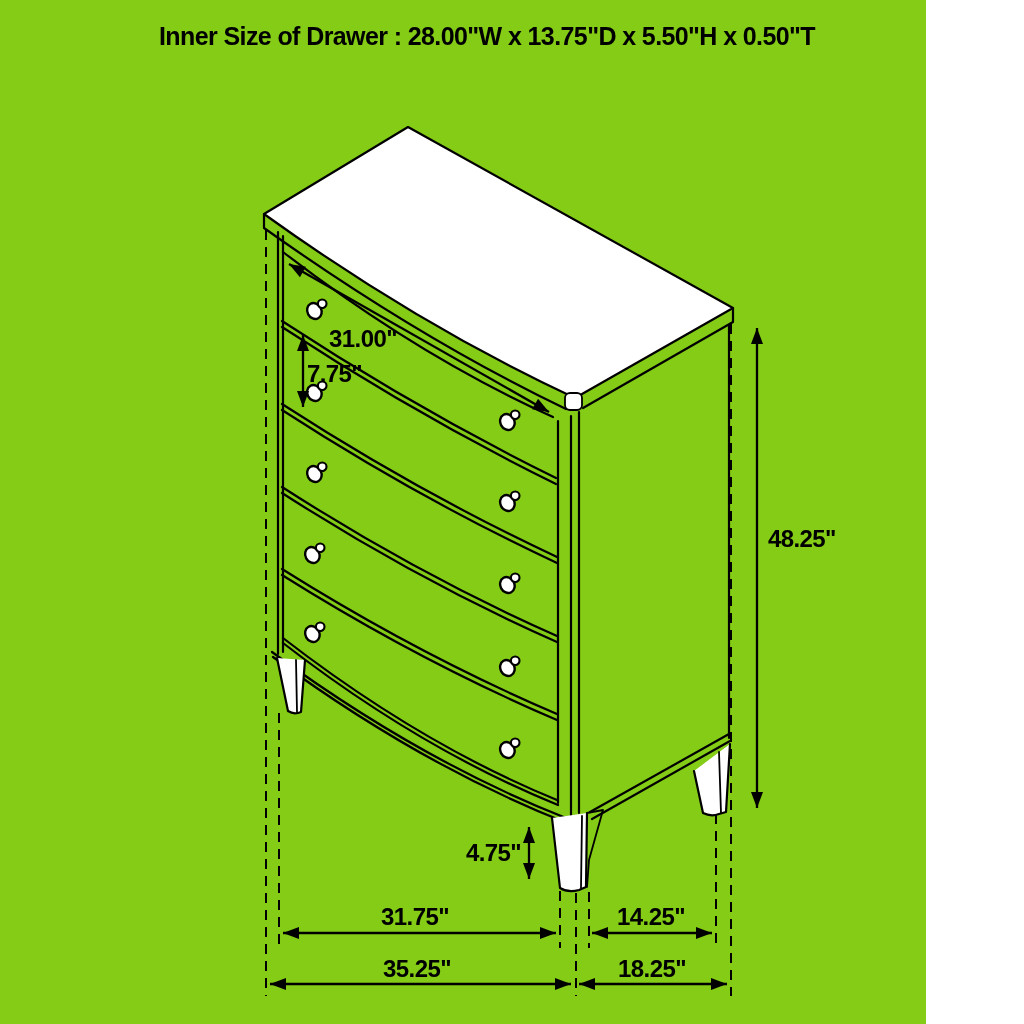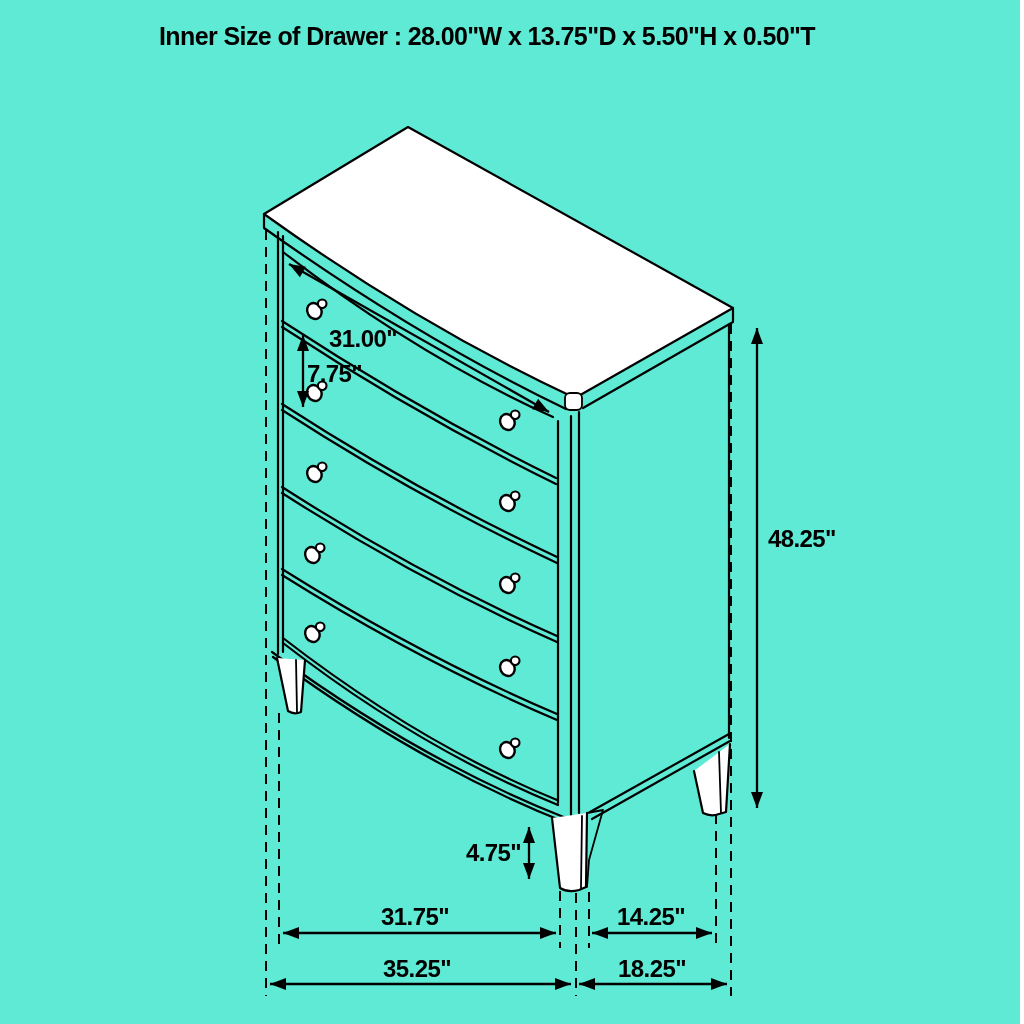--- a/index.html
+++ b/index.html
@@ -1,19 +1,19 @@
 <!DOCTYPE html>
 <html><head>
 <meta charset="utf-8">
 <style>
   html,body{margin:0;padding:0;background:#ffffff;}
   .stage{
     position:relative;
-    width:1020px;height:1024px;
-    background:#5eead4;
+    width:926px;height:1024px;
+    background:#84cc16;
     font-family:"Liberation Sans","DejaVu Sans",sans-serif;
     overflow:hidden;
   }
   svg{display:block;}
   .ln{fill:none;stroke:#000000;stroke-width:2.2;stroke-linecap:round;stroke-linejoin:round;}
   .ln-thin{fill:none;stroke:#000000;stroke-width:1.8;stroke-linecap:round;stroke-linejoin:round;}
   .fillwhite{fill:#ffffff;}
   .dash{fill:none;stroke:#000000;stroke-width:2;stroke-dasharray:10 7;}
   .dim{fill:none;stroke:#000000;stroke-width:2.3;}
   .knob-main{fill:#ffffff;stroke:#000000;stroke-width:2.4;}

